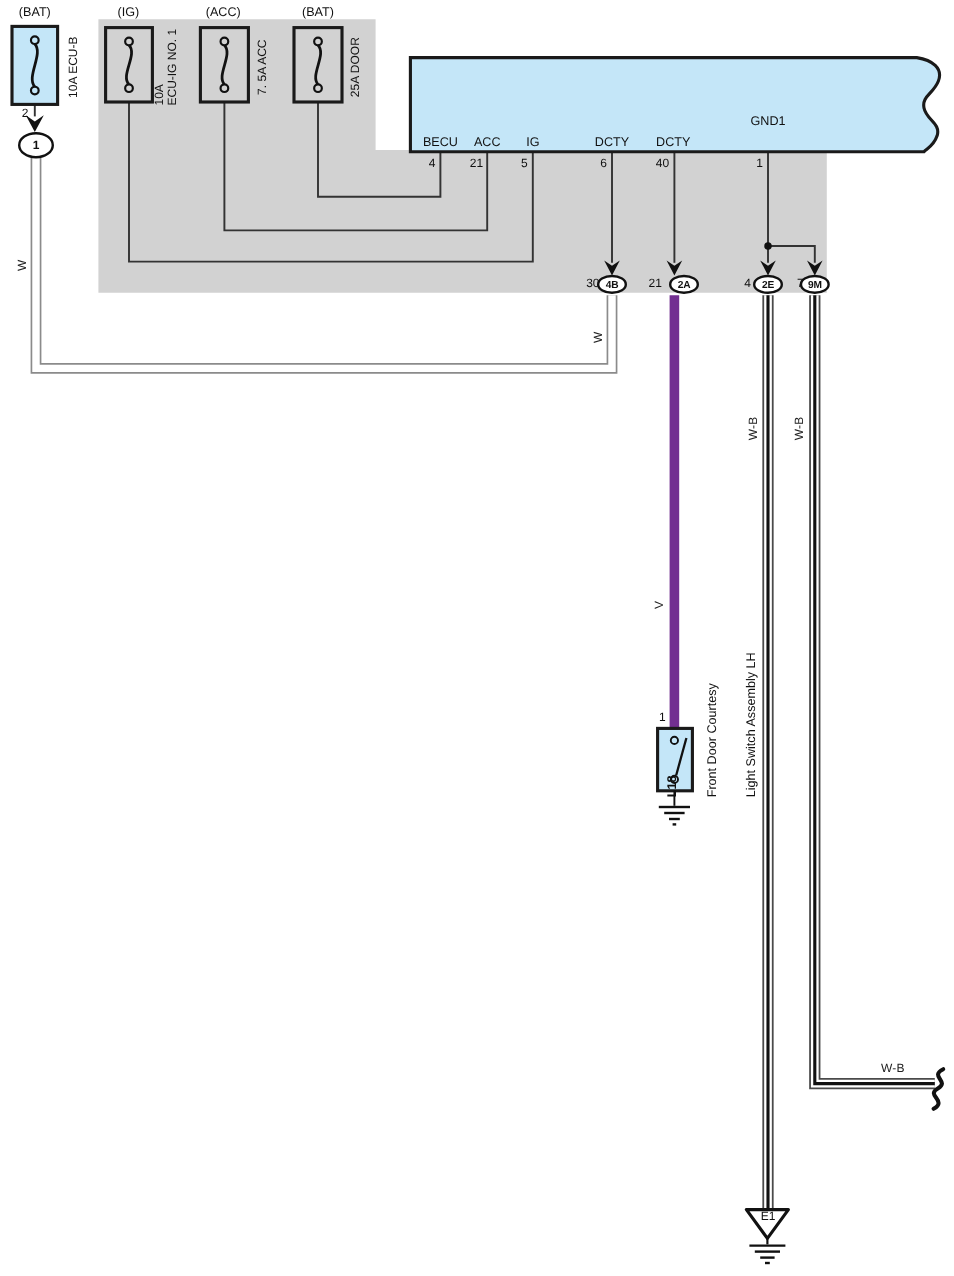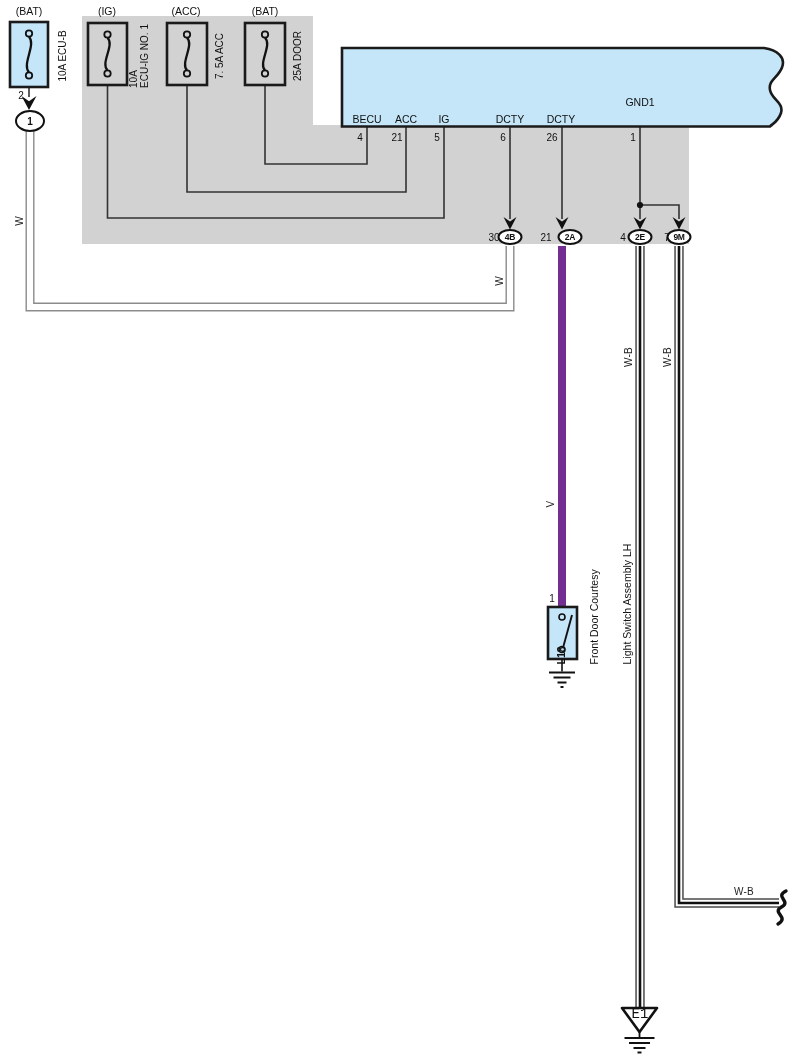--- a/index.html
+++ b/index.html
@@ -5,21 +5,21 @@
   html,body{margin:0;padding:0;background:#fff;}
   #stage{position:relative;width:795px;height:1063px;background:#ffffff;
          font-family:"Liberation Sans",sans-serif;overflow:hidden;}
   #base-svg{position:absolute;left:0;top:0;}
   .lbl{position:absolute;font-size:10.5px;color:#111;white-space:pre;
        transform:translate(-50%,-50%);text-align:center;line-height:11px;}
   .rot{transform:translate(-50%,-50%) rotate(-90deg);}
   .tl{transform:none;text-align:left;}
   .bold{font-weight:bold;}
   .small{font-size:10px;}
-  .tiny{font-size:14px;font-family:Liberation Mono, monospace;}
+  .tiny{font-size:10px;}
   .wirelbl{font-size:10px;color:#222;letter-spacing:.2px;}
   .block{line-height:11px;text-align:left;}
   .oval{position:absolute;transform:translate(-50%,-50%);box-sizing:border-box;
         background:#fff;border:2.6px solid #111;border-radius:50%;
         display:flex;align-items:center;justify-content:center;
         font-weight:bold;color:#111;}
   .oval-sm{width:25px;height:16px;font-size:8.5px;letter-spacing:-.3px;}
   .oval-lg{width:30px;height:22px;font-size:10px;}
 </style>
 </head>
@@ -152,21 +152,21 @@
   <div class="lbl" style="left:406px;top:119px">ACC</div>
   <div class="lbl" style="left:444px;top:119px">IG</div>
   <div class="lbl" style="left:510px;top:119px">DCTY</div>
   <div class="lbl" style="left:561px;top:119px">DCTY</div>
   <div class="lbl" style="left:640px;top:102px">GND1</div>
 
   <div class="lbl small" style="left:360px;top:137px">4</div>
   <div class="lbl small" style="left:397px;top:137px">21</div>
   <div class="lbl small" style="left:437px;top:137px">5</div>
   <div class="lbl small" style="left:503px;top:137px">6</div>
-  <div class="lbl small" style="left:552px;top:137px">26</div>
+  <div class="lbl small" style="left:552px;top:137px">40</div>
   <div class="lbl small" style="left:633px;top:137px">1</div>
 
   <div class="lbl small" style="left:21px;top:95px">2</div>
   <div class="oval oval-lg" style="left:30px;top:121px">
       <span>1</span>
     </div>
 
   <div class="lbl small" style="left:494px;top:237px">30</div>
   <div class="oval oval-sm" style="left:510px;top:237px">
       <span>4B</span>

